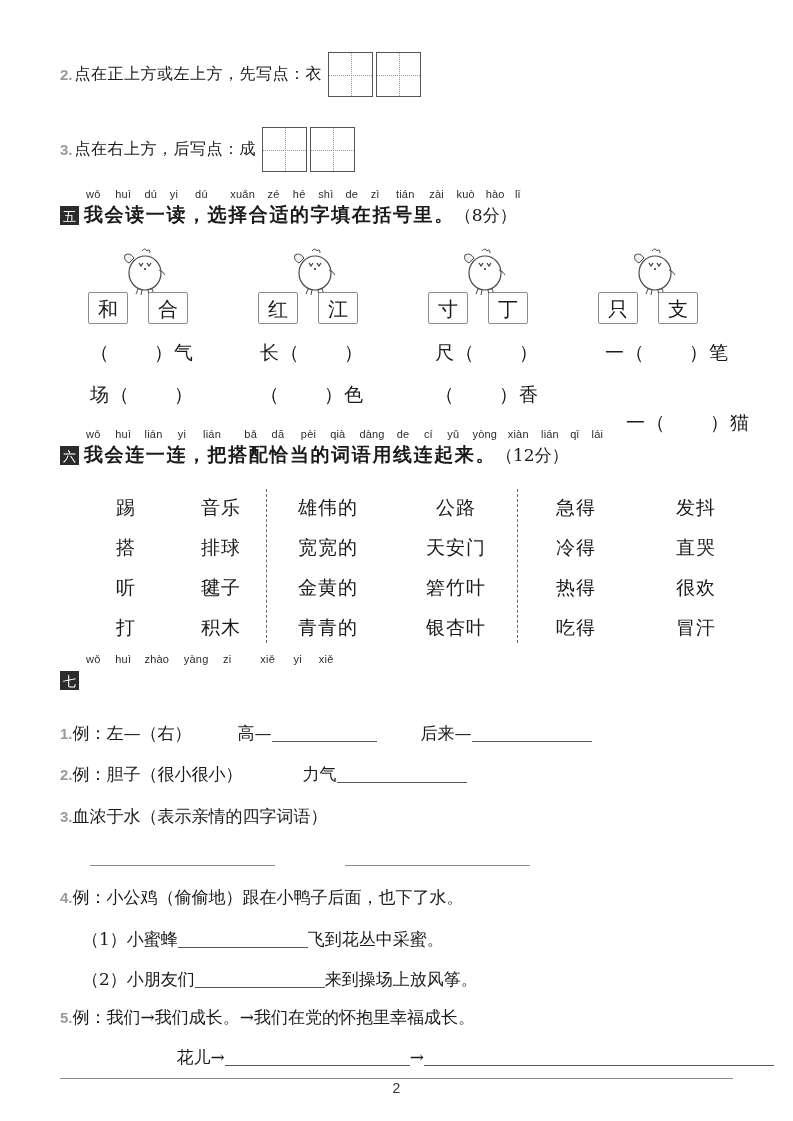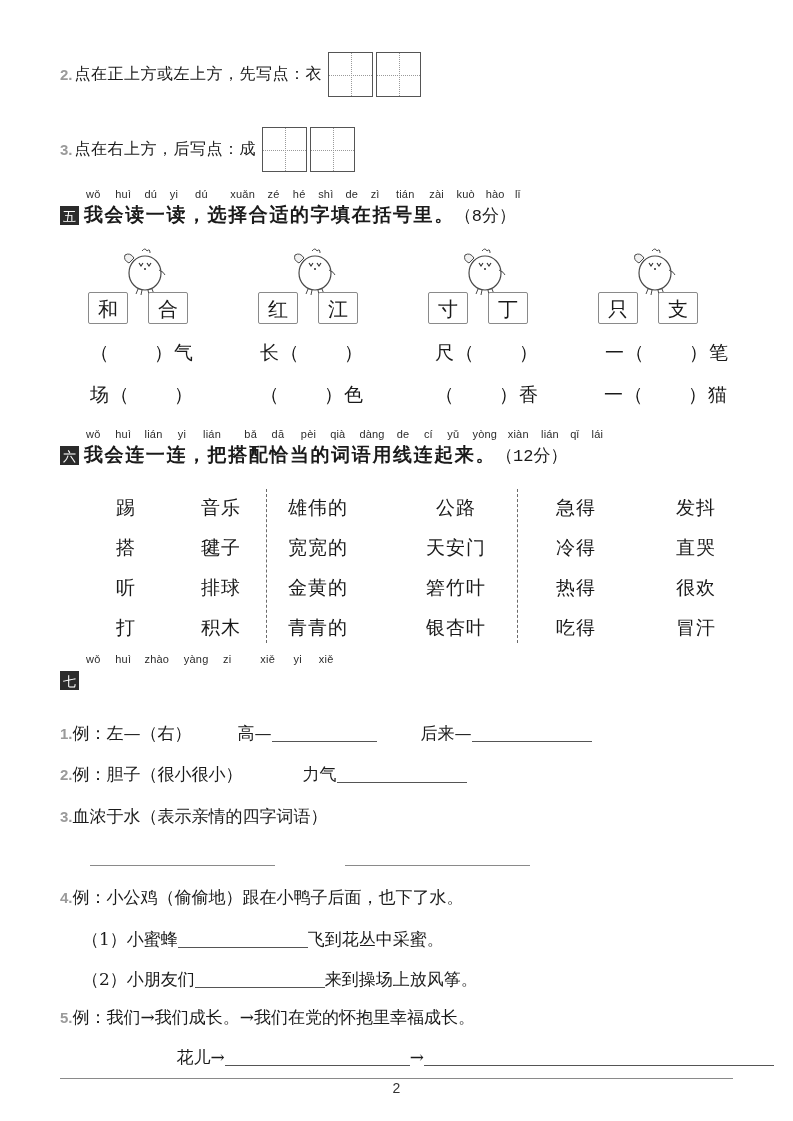--- a/index.html
+++ b/index.html
@@ -92,21 +92,20 @@
     white-space: nowrap;
   }
   .sec-pinyin span { display: inline-block; }
   .sec-title {
     position: absolute;
     left: 24px; top: 14px;
     font-size: 19px;
     font-weight: bold;
     letter-spacing: 1.6px;
     white-space: nowrap;
-    font-family: Liberation Mono, monospace;
   }
   .sec-title .score {
     font-weight: normal;
     font-size: 17px;
     letter-spacing: 0;
   }
 
   
   .choice-row {
     position: absolute;
@@ -349,21 +348,21 @@
     <span class="paren-cell cn" style="left:30px;"><span>（</span><span class="gap"></span><span>）气</span></span>
     <span class="paren-cell cn" style="left:200px;"><span>长（</span><span class="gap"></span><span>）</span></span>
     <span class="paren-cell cn" style="left:375px;"><span>尺（</span><span class="gap"></span><span>）</span></span>
     <span class="paren-cell cn" style="left:545px;"><span>一（</span><span class="gap"></span><span>）笔</span></span>
   </div>
 
   <div class="paren-row" style="top:382px;">
     <span class="paren-cell cn" style="left:30px;"><span>场（</span><span class="gap"></span><span>）</span></span>
     <span class="paren-cell cn" style="left:200px;"><span>（</span><span class="gap"></span><span>）色</span></span>
     <span class="paren-cell cn" style="left:375px;"><span>（</span><span class="gap"></span><span>）香</span></span>
-    <span class="paren-cell cn" style="left:544px;"><span>一（</span><span class="gap"></span><span>）猫</span></span>
+    <span class="paren-cell cn" style="left:566px;margin-top:28px;"><span>一（</span><span class="gap"></span><span>）猫</span></span>
   </div>
 
   <div class="section" style="top:428px;">
     <div class="sec-head">
       <div class="sec-badge cn">六</div>
       <div class="sec-pinyin">
         <span style="width:26px">wǒ</span>
         <span style="width:26px">huì</span>
         <span style="width:30px">lián</span>
         <span style="width:22px">yi</span>
@@ -394,26 +393,26 @@
 
     <div class="match-col" style="left:20px;">
       <div class="cn">踢</div>
       <div class="cn">搭</div>
       <div class="cn">听</div>
       <div class="cn">打</div>
     </div>
 
     <div class="match-col" style="left:115px;">
       <div class="cn">音乐</div>
+      <div class="cn">排球</div>
       <div class="cn">毽子</div>
-      <div class="cn">排球</div>
       <div class="cn">积木</div>
     </div>
 
-    <div class="match-col" style="left:212px;">
+    <div class="match-col" style="left:222px;">
       <div class="cn">雄伟的</div>
       <div class="cn">宽宽的</div>
       <div class="cn">金黄的</div>
       <div class="cn">青青的</div>
     </div>
 
     <div class="match-col" style="left:350px;">
       <div class="cn">公路</div>
       <div class="cn">天安门</div>
       <div class="cn">箬竹叶</div>

